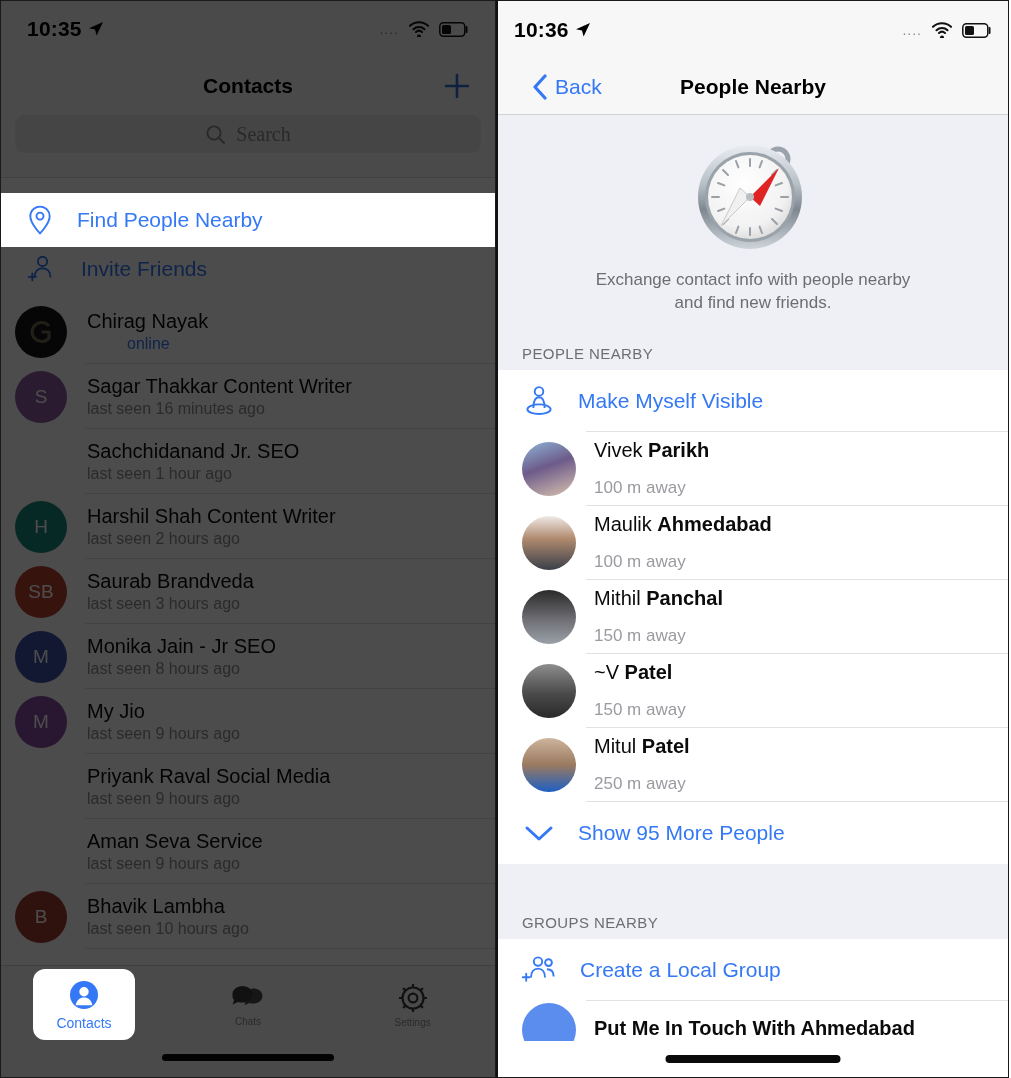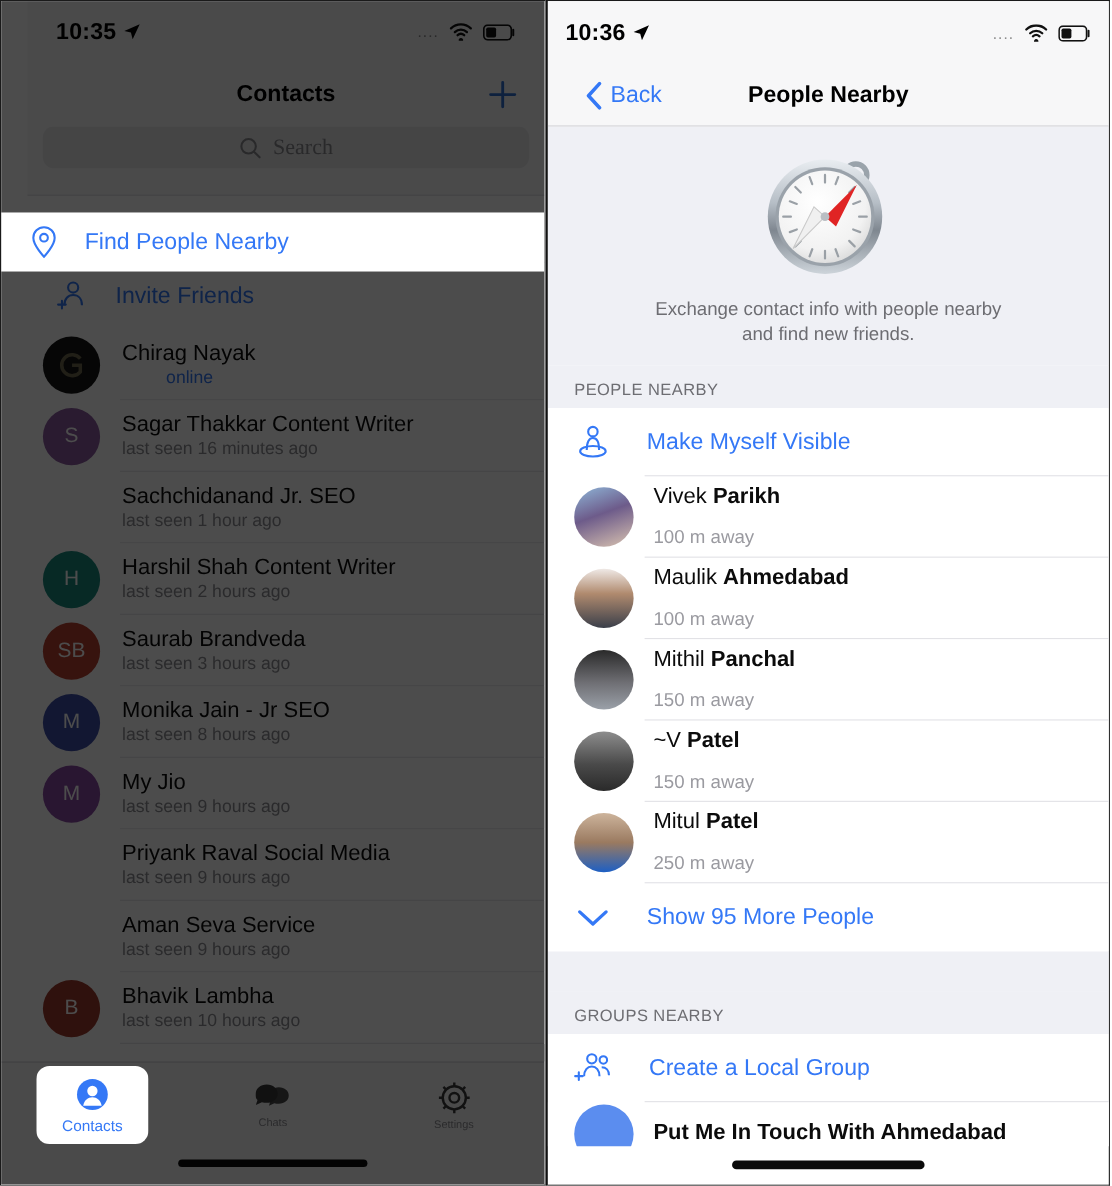--- a/index.html
+++ b/index.html
@@ -4,21 +4,21 @@
 <style>
   * { box-sizing: border-box; margin:0; padding:0; }
   html,body { width:1011px; height:1078px; background:#ffffff; overflow:hidden;
     font-family:"Liberation Sans", sans-serif; }
 
   .stage { position:relative; width:1011px; height:1078px; display:flex; background:#fff; }
 
   
   .phone-left { position:relative; width:496px; height:1078px; overflow:hidden;
     border:1px solid #1a1a1a; background:#ffffff; }
-  .phone-left .screen { position:absolute; inset:0; background:#ffffff;padding-left:24px; }
+  .phone-left .screen { position:absolute; inset:0; background:#ffffff; }
 
   
   .l-statusbar { height:56px; display:flex; align-items:center; justify-content:space-between;
     padding:0 26px; background:#f7f7f8; }
   .l-time { font-size:21px; font-weight:bold; color:#000; letter-spacing:.2px;
     display:flex; align-items:center; gap:6px; }
   .loc-arrow { display:inline-block; width:16px; height:16px; }
   .l-status-right { display:flex; align-items:center; gap:9px; }
   .dots { letter-spacing:1px; font-size:14px; color:#8c8c8c; }
 
@@ -85,21 +85,21 @@
   .r-title { width:100%; text-align:center; font-size:21px; font-weight:bold; color:#000; }
 
   .r-hero { background:#eff0f5; padding:22px 0 16px; text-align:center; }
   .compass { margin:0 auto 10px; }
   .r-herotxt { font-size:17px; color:#6d6d72; line-height:1.35; }
 
   .r-sechdr { background:#eff0f5; font-size:15px; color:#6d6d72; letter-spacing:.4px;
     padding:14px 0 8px 24px; }
 
   .r-list { background:#fff; }
-  .r-actionrow { height:62px; display:flex; align-items:center; gap:32px; padding-left:24px;
+  .r-actionrow { height:62px; display:flex; align-items:center; gap:22px; padding-left:24px;
     position:relative; }
   .r-actionrow:after { content:""; position:absolute; left:88px; right:0; bottom:0; height:1px; background:#e2e2e6; }
   .r-actionrow .lbl { font-size:21px; color:#3478f6; }
   .r-actionrow.noline:after { display:none; }
 
   .r-person { height:74px; display:flex; align-items:center; gap:18px; padding-left:24px; position:relative; }
   .r-person:after { content:""; position:absolute; left:88px; right:0; bottom:0; height:1px; background:#e2e2e6; }
   .p-av { width:54px; height:54px; border-radius:50%; flex:none; overflow:hidden; background:#d8d8dc; }
   .p-txt { display:flex; flex-direction:column; gap:16px; }
   .p-name { font-size:20px; color:#0b0b0b; }

